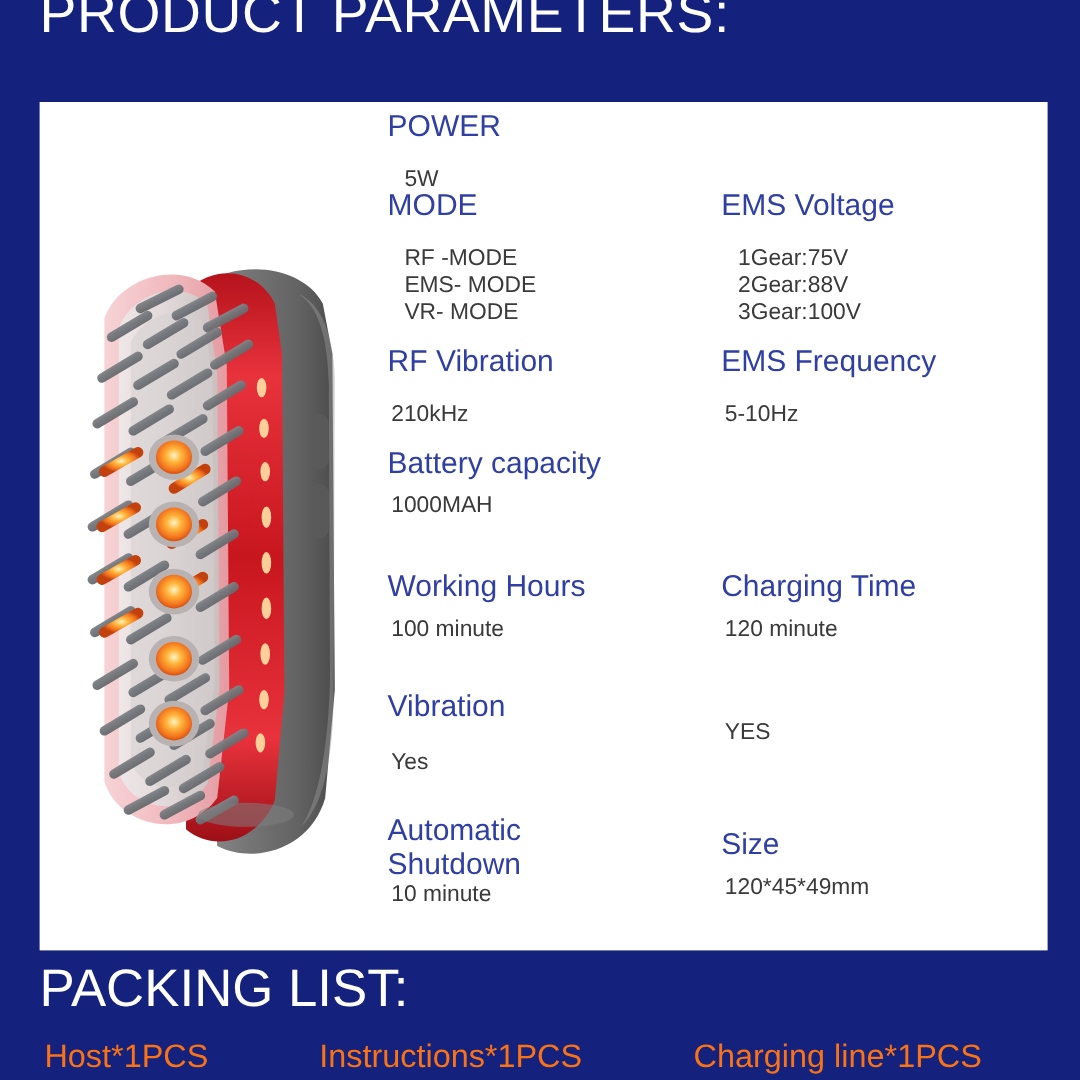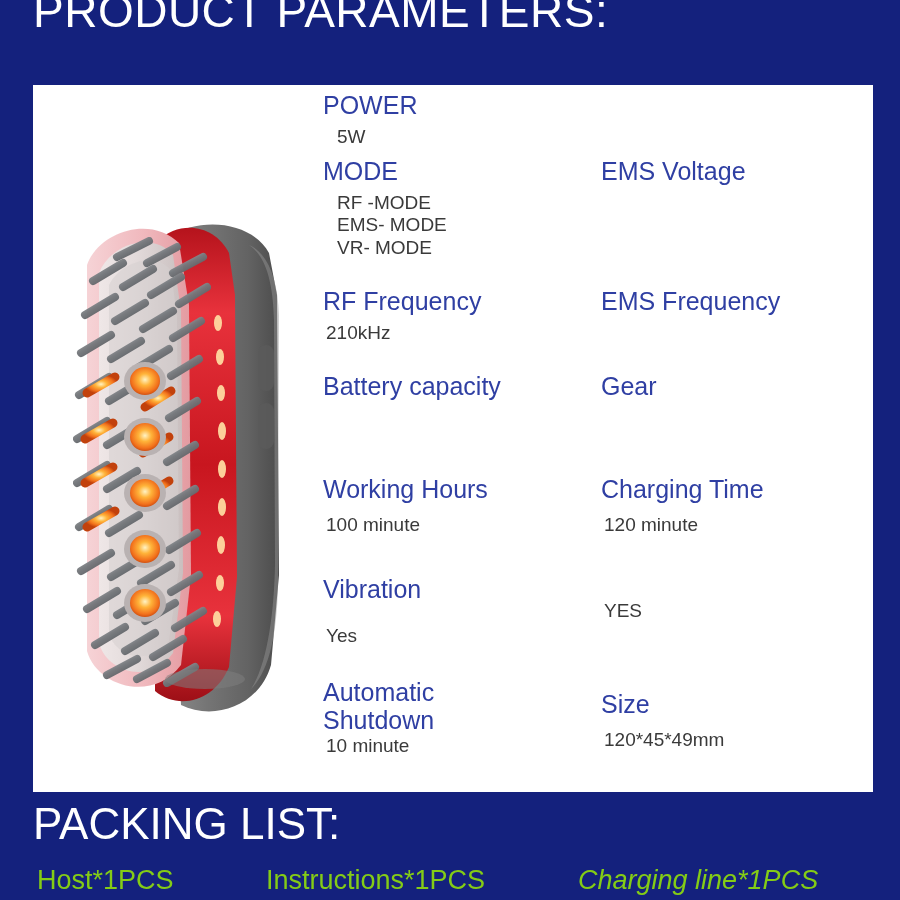--- a/index.html
+++ b/index.html
@@ -76,21 +76,21 @@
     line-height: 1.12;
     white-space: pre-line;
     font-weight: 400;
   }
   .spec-value {
     color: #3a3a3a;
     font-size: 19px;
     line-height: 1.18;
     white-space: pre-line;
     padding-left: 3px;
-    margin-top: 7px;
+    margin-top: 20px;
   }
   .spec-value.indent {
     padding-left: 14px;
   }
   .spec-value.tight { margin-top: 1px; }
   .spec-value.loose { margin-top: 11px; }
 
   
   #packing-title {
     position: absolute;
@@ -104,28 +104,28 @@
   #packing-items {
     position: absolute;
     left: 33px;
     top: 864px;
     width: 860px;
     height: 40px;
   }
   .packing-item {
     position: absolute;
     top: 0;
-    color: #84cc16;
+    color: #f97316;
     font-size: 27px;
     line-height: 1.2;
     white-space: nowrap;
   }
   #packing-item-0 { left: 4px; }
   #packing-item-1 { left: 233px; }
-  #packing-item-2 { left: 545px; font-style: italic; }
+  #packing-item-2 { left: 545px; }
 </style>
 </head>
 <body>
 
 <div id="page-title">PRODUCT PARAMETERS:</div>
 
 <div id="spec-card">
 
   <div id="product-figure">
     <svg viewBox="0 0 250 590" width="250" height="590" aria-hidden="true">
@@ -293,26 +293,27 @@
       </div>
 
       <div class="spec-group" style="top:72px;">
         <div class="spec-label">MODE</div>
         <div class="spec-value indent">RF -MODE
 EMS- MODE
 VR- MODE</div>
       </div>
 
       <div class="spec-group" style="top:202px;">
-        <div class="spec-label">RF Frequency</div>
+        <div class="spec-label">RF Vibration</div>
         <div class="spec-value">210kHz</div>
       </div>
 
       <div class="spec-group" style="top:287px;">
         <div class="spec-label">Battery capacity</div>
+        <div class="spec-value loose">1000MAH</div>
       </div>
 
       <div class="spec-group" style="top:390px;">
         <div class="spec-label">Working Hours</div>
         <div class="spec-value loose">100 minute</div>
       </div>
 
       <div class="spec-group" style="top:490px;">
         <div class="spec-label">Vibration</div>
         <div class="spec-value" style="margin-top:22px;">Yes</div>
@@ -322,28 +323,31 @@
         <div class="spec-label">Automatic
 Shutdown</div>
         <div class="spec-value tight">10 minute</div>
       </div>
     </div>
 
     <div class="spec-col" id="spec-col-right">
 
       <div class="spec-group" style="top:72px;">
         <div class="spec-label">EMS Voltage</div>
+        <div class="spec-value indent">1Gear:75V
+2Gear:88V
+3Gear:100V</div>
       </div>
 
       <div class="spec-group" style="top:202px;">
         <div class="spec-label">EMS Frequency</div>
+        <div class="spec-value">5-10Hz</div>
       </div>
 
       <div class="spec-group" style="top:287px;">
-        <div class="spec-label">Gear</div>
       </div>
 
       <div class="spec-group" style="top:390px;">
         <div class="spec-label">Charging Time</div>
         <div class="spec-value loose">120 minute</div>
       </div>
 
       <div class="spec-group" style="top:505px;">
         <div class="spec-value" style="margin-top:10px;">YES</div>
       </div>

